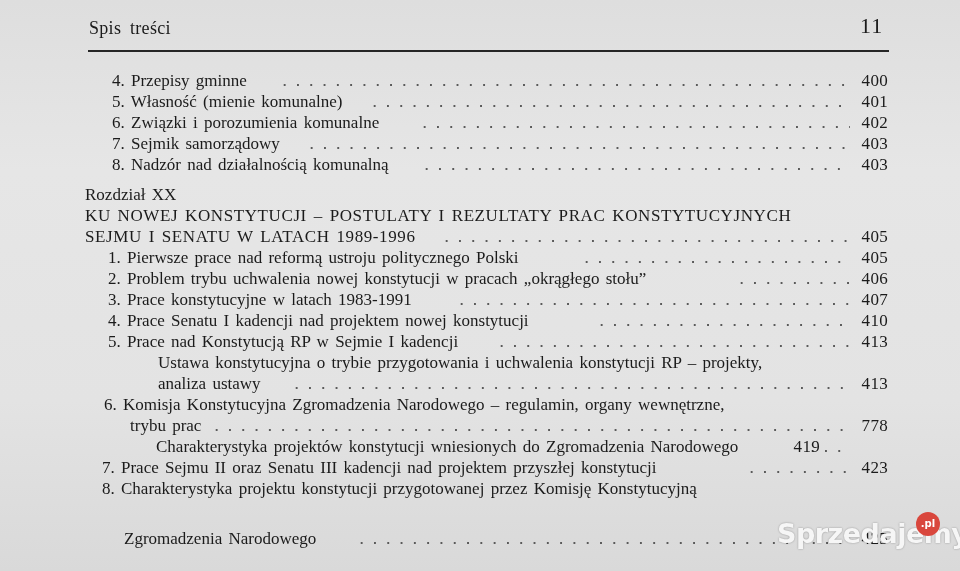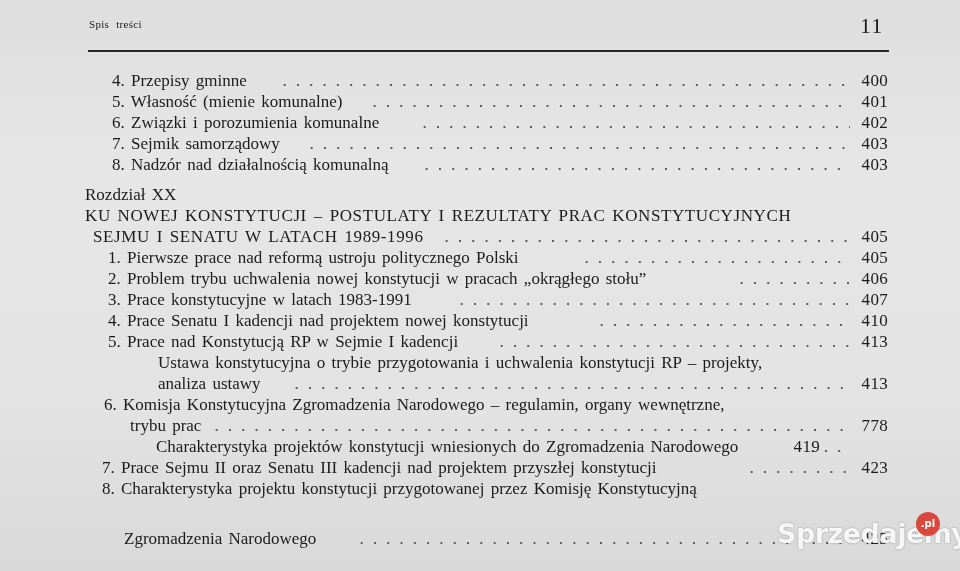--- a/index.html
+++ b/index.html
@@ -6,21 +6,21 @@
     body {
       width: 960px; height: 571px; overflow: hidden;
       background: linear-gradient(180deg, #dedede 0%, #e6e6e6 30%, #e3e3e3 70%, #d9d9d9 100%);
       font-family: "Liberation Serif", serif;
       color: #1b1b1b;
       position: relative;
     }
     .page { position: absolute; left: 0; top: 0; width: 960px; height: 571px; }
     .header-title {
       position: absolute; left: 89px; top: 18px;
-      font-size: 11px; letter-spacing: 0.3px; word-spacing: 4px;
+      font-size: 18px; letter-spacing: 0.3px; word-spacing: 4px;
     }
     .header-page {
       position: absolute; left: 860px; top: 13px;
       font-size: 22px; letter-spacing: 1px;
     }
     .header-rule {
       position: absolute; left: 88px; top: 50px; width: 801px; height: 2px;
       background: #262626;
     }
     .toc-line {
@@ -85,21 +85,21 @@
     <span class="pg">403</span>
   </div>
 
   <div class="toc-line caps" style="top:205px;width:960px">
     <span class="toc-text" style="left:85px">KU NOWEJ KONSTYTUCJI – POSTULATY I REZULTATY PRAC KONSTYTUCYJNYCH</span>
   </div>
   <div class="toc-line" style="top:184px;width:960px">
     <span class="toc-text" style="left:85px">Rozdział XX</span>
   </div>
   <div class="toc-line caps" style="top:226px;width:960px">
-    <span class="toc-text" style="left:93px">SEJMU I SENATU W LATACH 1989-1996</span>
+    <span class="toc-text" style="left:85px">SEJMU I SENATU W LATACH 1989-1996</span>
     <span class="dots" style="left:440px;width:410px"></span>
     <span class="pg">405</span>
   </div>
 
   <div class="toc-line" style="top:247px;width:960px">
     <span class="toc-text" style="left:108px">1. Pierwsze prace nad reformą ustroju politycznego Polski</span>
     <span class="dots" style="left:580px;width:270px"></span>
     <span class="pg">405</span>
   </div>
   <div class="toc-line" style="top:268px;width:960px">

